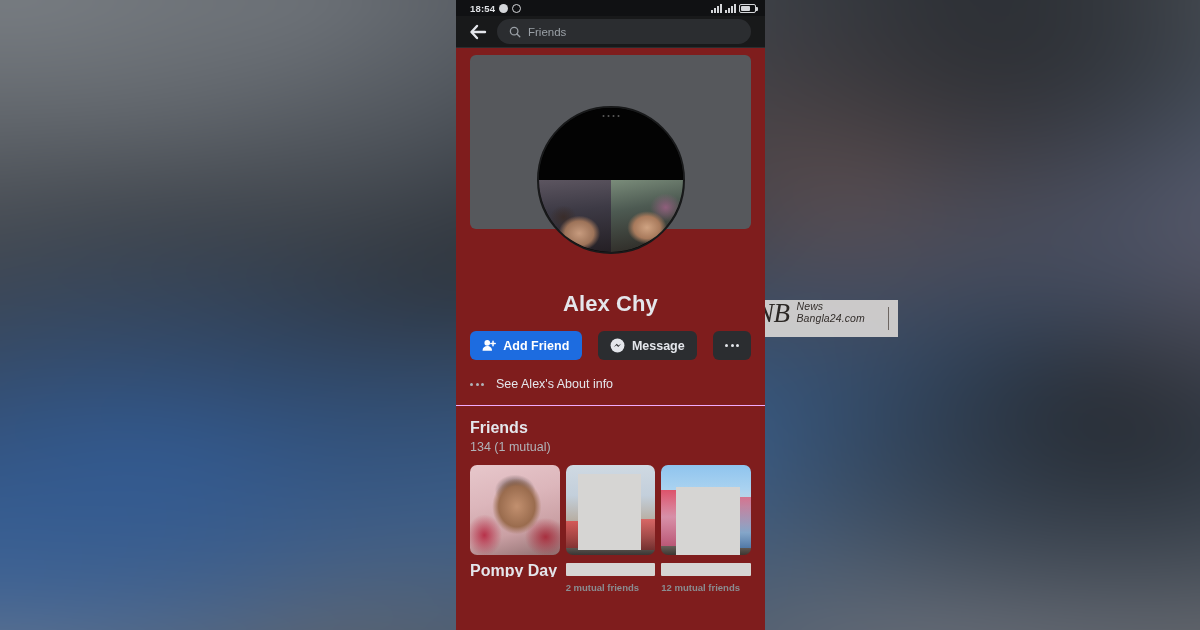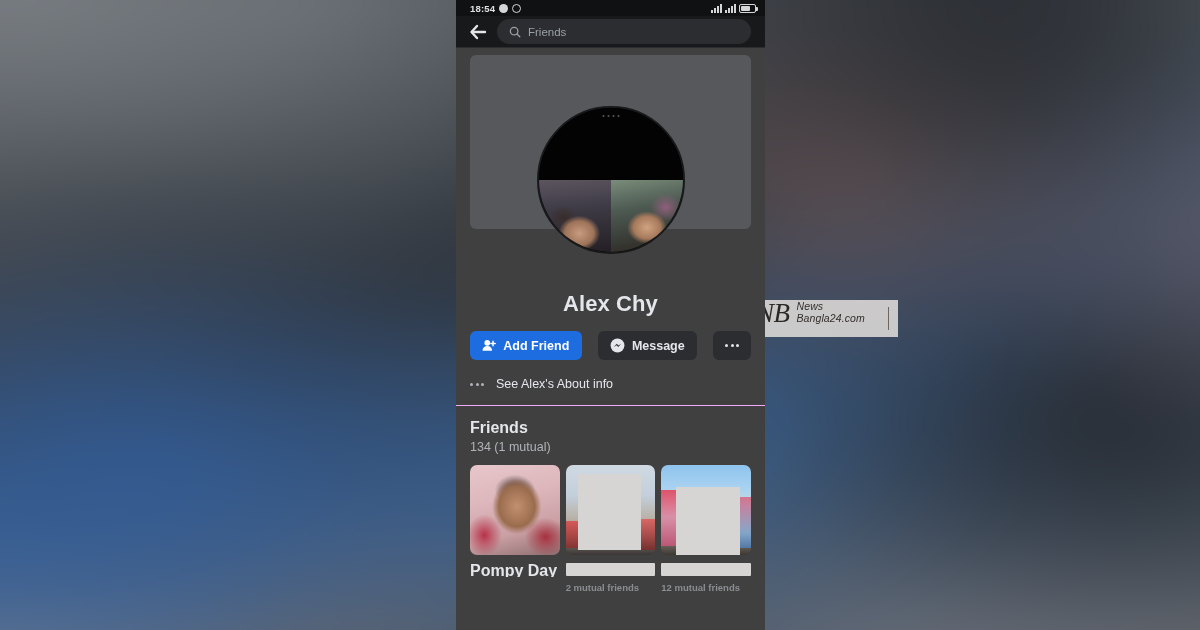--- a/index.html
+++ b/index.html
@@ -78,21 +78,21 @@
     background: #6d6662;
   }
 
   
   #phone {
     position: absolute;
     left: 456px;
     top: 0;
     width: 309px;
     height: 630px;
-    background: #404040;
+    background: #7f1d1d;
     overflow: hidden;
   }
 
   
   .statusbar {
     height: 16px;
     display: flex;
     align-items: center;
     justify-content: space-between;
     padding: 0 9px 0 14px;

